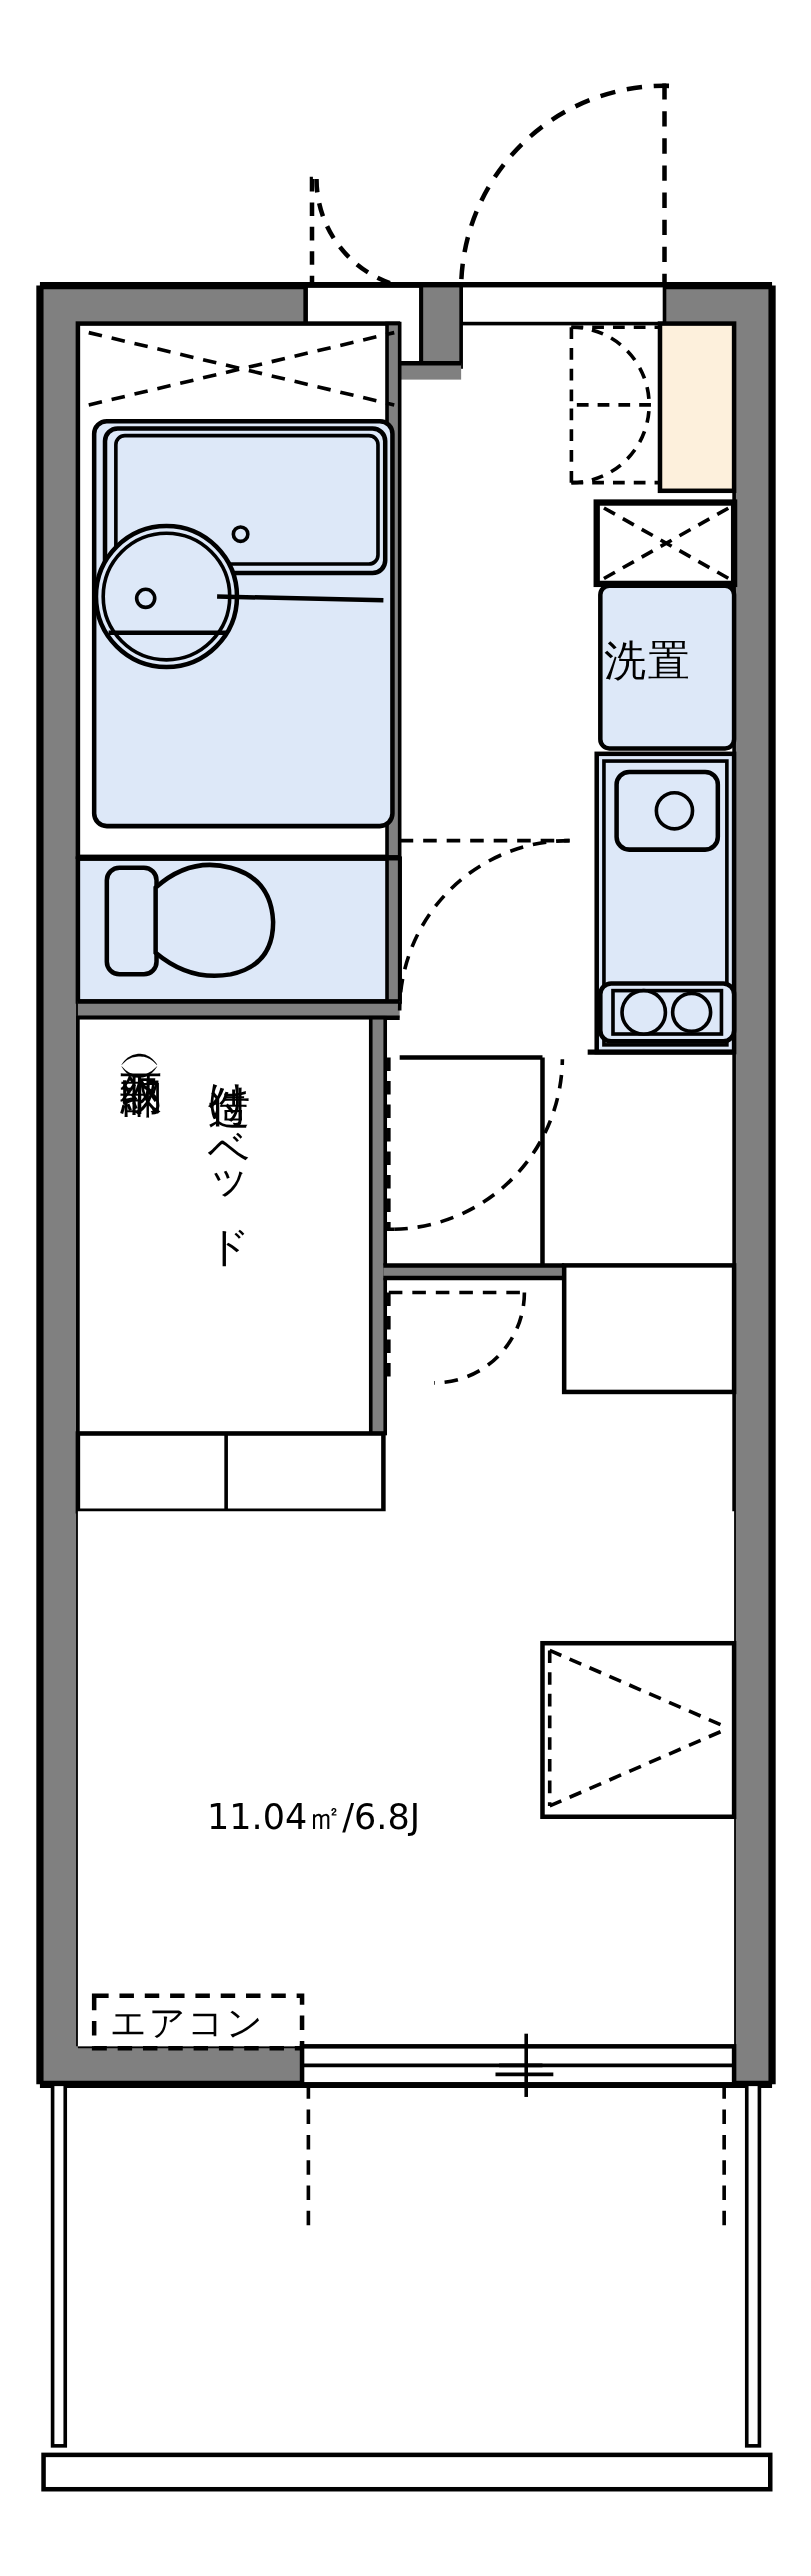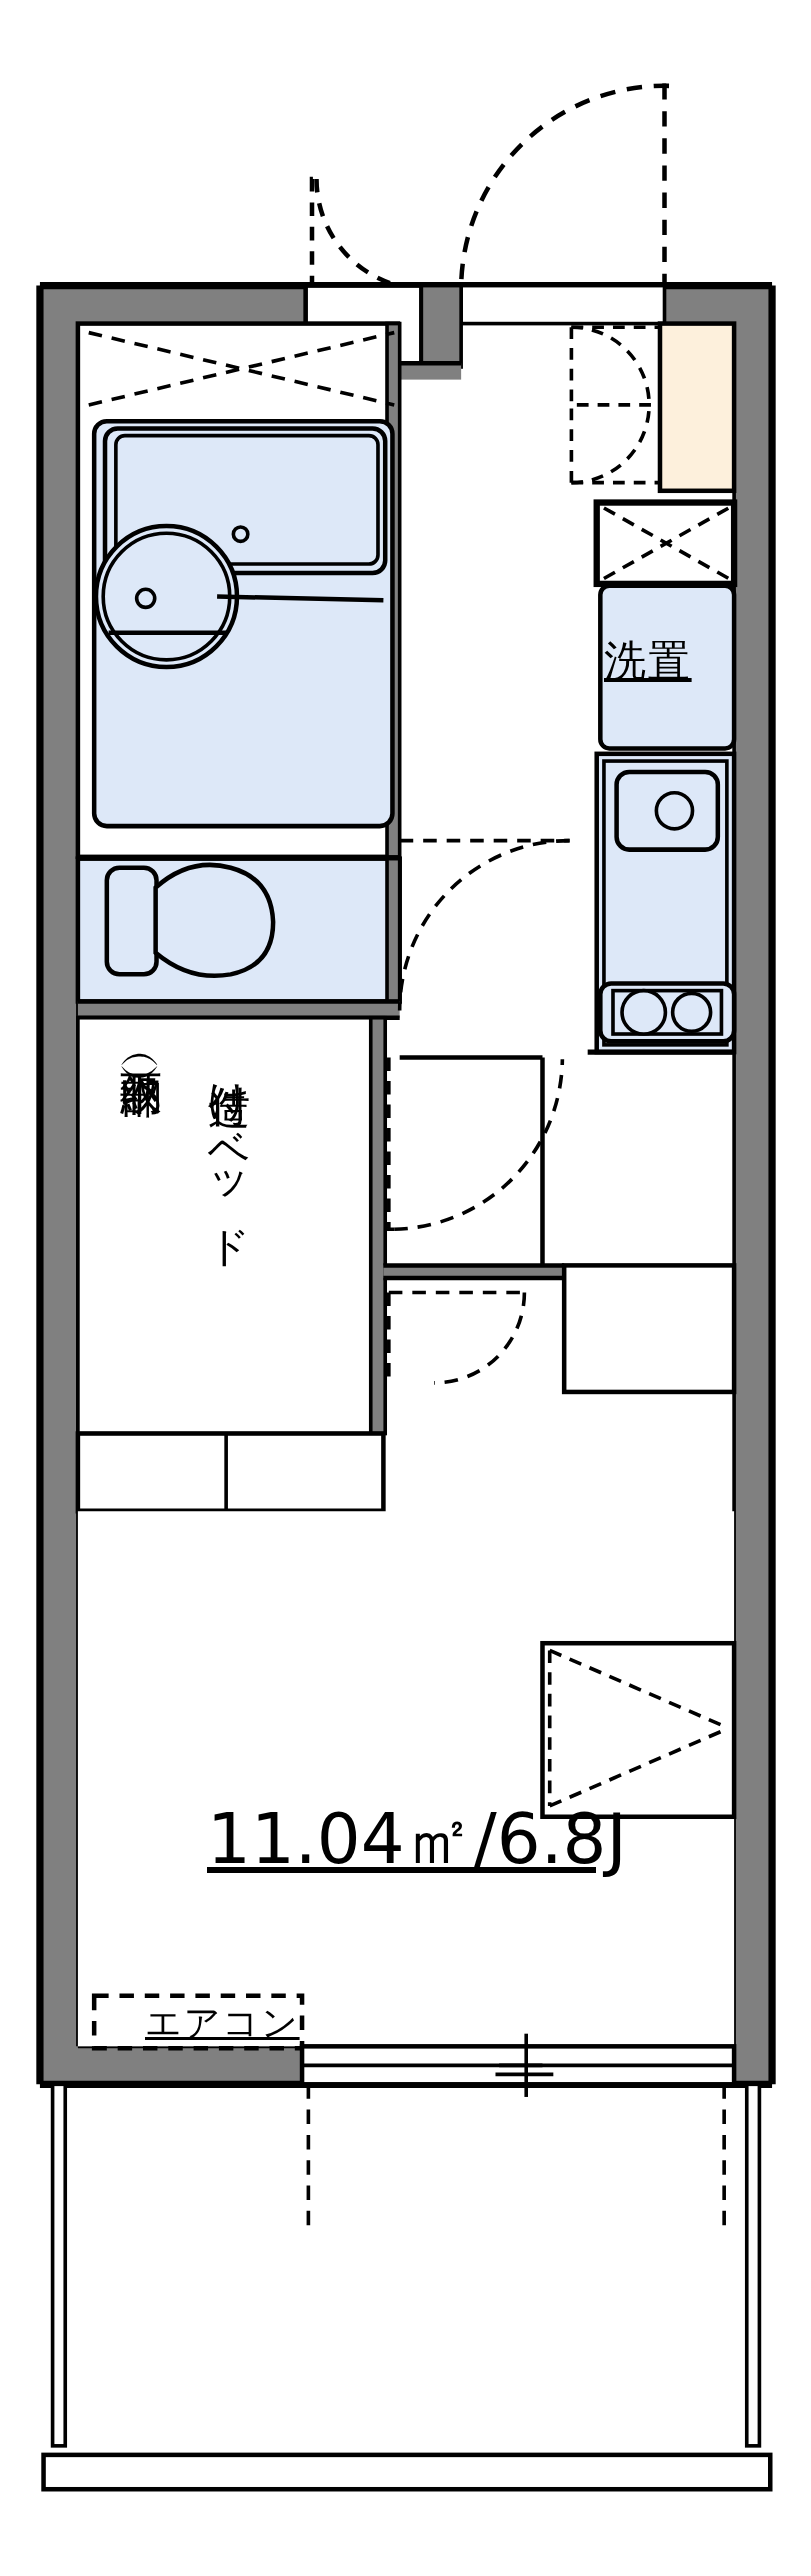--- a/index.html
+++ b/index.html
@@ -1,19 +1,19 @@
 <!DOCTYPE html>
 <html style="font-size:14.5px"><head>
 <meta charset="utf-8">
 <style>
   html,body{margin:0;padding:0;background:#ffffff;}
   body{width:812px;height:2576px;position:relative;overflow:hidden;
        font-family:"DejaVu Sans","Liberation Sans",sans-serif;}
   #plan{position:absolute;left:0;top:0;width:812px;height:2576px;}
-  .lbl{position:absolute;color:#000;white-space:nowrap;text-decoration:underline;}
+  .lbl{position:absolute;color:#000;white-space:nowrap;}
   .vlbl{position:absolute;color:#000;writing-mode:vertical-rl;text-orientation:upright;white-space:nowrap;}
 </style>
 </head>
 <body>
 
 <div id="plan">
 <svg width="812" height="2576" viewBox="0 0 898 2850" xmlns="http://www.w3.org/2000/svg">
 
   <g fill="none" stroke="#000" stroke-width="5" stroke-dasharray="17,13">
     <path d="M 735 320 L 735 95 L 740 95"></path>
@@ -221,18 +221,18 @@
 </svg>
 
 
 <div class="lbl" style="left:604px;top:633px;font-size:42px;letter-spacing:1.8px;">洗置</div>
 
 <div class="vlbl" style="left:208px;top:1054px;font-size:42px;line-height:1;">造付けベッド</div>
 
 <div class="vlbl" style="left:120px;top:1041px;font-size:42px;line-height:1;">（下部収納）</div>
 
 
-<div class="lbl" style="left:207px;top:1794px;font-size:69px;">11.04㎡/6.8J</div>
-
-<div class="lbl" style="left:110px;top:1999px;font-size:36px;letter-spacing:1.8px;margin-left:35px;">エアコン</div>
+<div class="lbl" style="left:207px;top:1794px;font-size:35px;">11.04㎡/6.8J</div>
+
+<div class="lbl" style="left:110px;top:1999px;font-size:36px;letter-spacing:1.8px;">エアコン</div>
 
 </div>
 
 
 </body></html>

